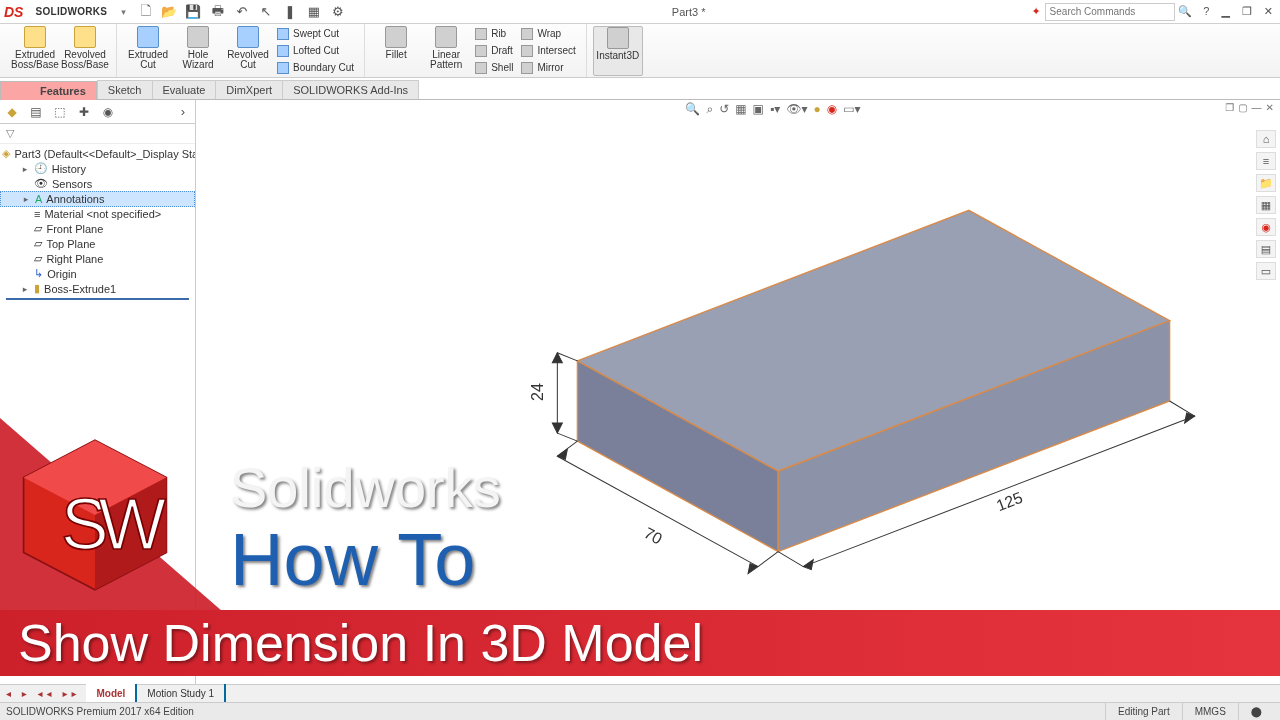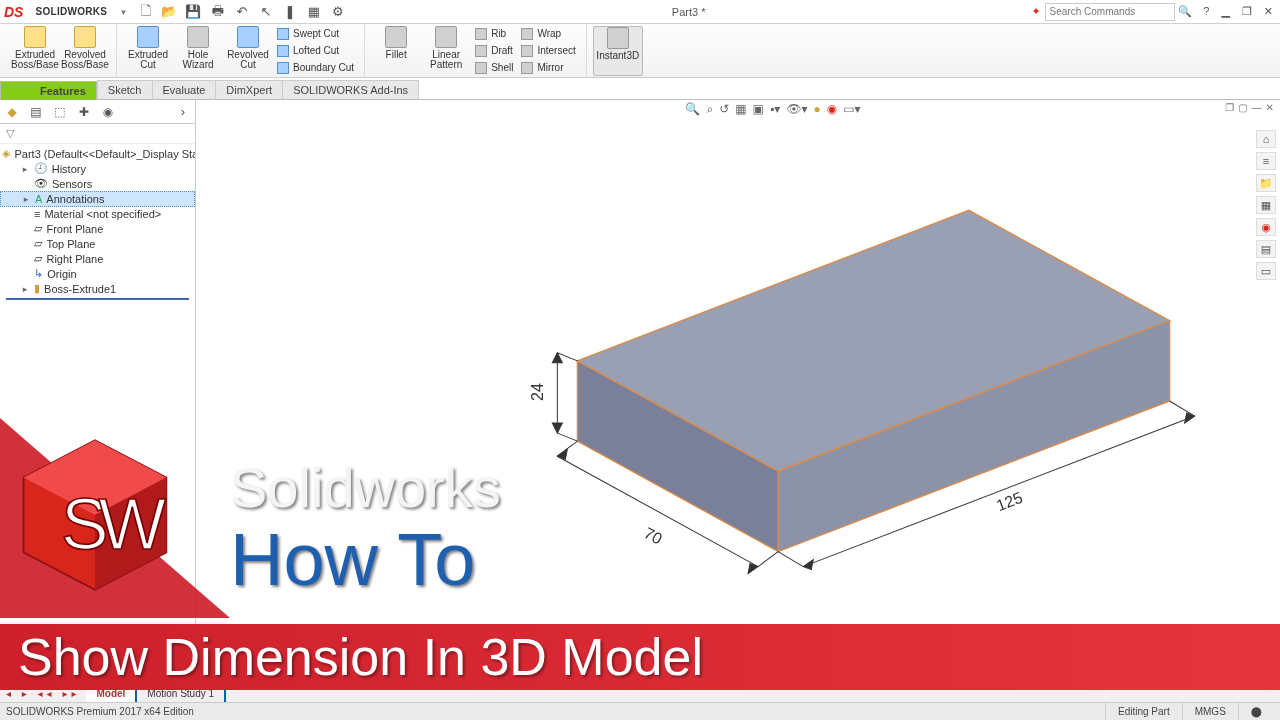--- a/index.html
+++ b/index.html
@@ -27,21 +27,21 @@
 .rstack { display: flex; flex-direction: column; justify-content: center; gap: 1px; }
 .rbtn-sm { display: flex; align-items: center; gap: 4px; font-size: 10px; height: 16px; padding: 0 4px; white-space: nowrap; cursor:pointer;}
 .rbtn-sm .ric-sm{ width:12px; height:12px; background:#ffe08a; border:1px solid #caa33a;}
 .ric-blue{ background:#a8d0ff !important; border-color:#5a8fcd !important;}
 .ric-grey{ background:#d0d0d0 !important; border-color:#999 !important;}
 .instant3d { background:#e8e8e8; border:1px solid #bbb; }
 
 
 .cmdtabs { height: 22px; background:#fff; border-bottom:1px solid #bbb; display:flex; align-items:flex-end;}
 .cmdtab { padding: 3px 10px; font-size: 11px; border:1px solid transparent; border-bottom:none; cursor:pointer; color:#444;}
-.cmdtab.active { background:#84cc16; border-color:#bbb; font-weight:bold; position:relative; top:1px;padding-left:39px;}
+.cmdtab.active { background:#fca5a5; border-color:#bbb; font-weight:bold; position:relative; top:1px;padding-left:39px;}
 .cmdtab.inactive{ background:#e8e8e8; border:1px solid #ccc; border-bottom:none; margin-right:-1px;}
 
 
 .workspace { position:absolute; top:100px; left:0; right:0; bottom:18px; display:flex;}
 .left-pane { width: 196px; background:#fff; border-right:1px solid #ccc; display:flex; flex-direction:column;}
 .panel-icons{ height:24px; border-bottom:1px solid #ccc; display:flex; align-items:center; padding:0 4px; gap:8px;}
 .panel-icons span{ width:16px;height:16px; display:inline-flex;align-items:center;justify-content:center;font-size:12px;color:#555;cursor:pointer;}
 .panel-icons .chev{ margin-left:auto; font-size:13px;}
 .filter-row{ height:20px; display:flex; align-items:center; padding:0 6px; border-bottom:1px solid #eee;}
 .tree{ padding:2px 0; font-size:11px; overflow:hidden;}
@@ -66,21 +66,21 @@
 .bottom-tabs .arrows{ padding:0 6px; color:#a33; letter-spacing:4px;}
 
 
 .statusbar{ position:absolute; left:0; right:0; bottom:0; height:18px; background:#eaeaea; border-top:1px solid #ccc; display:flex; align-items:center; font-size:10px; padding:0 6px; color:#444;}
 .statusbar .sp{ flex:1;}
 .statusbar .cell{ padding:0 12px; border-left:1px solid #ccc; height:100%; display:flex; align-items:center;}
 
 
 .overlay{ position:absolute; inset:0; pointer-events:none;}
 .headline{ position:absolute; font-family: Impact, "Arial Black", sans-serif; text-shadow: 2px 2px 3px rgba(0,0,0,0.5);}
-.red-band{ position:absolute; left:0; right:0; bottom:30px; height:66px; background:linear-gradient(90deg,#cc202a,#e6343e); display:flex; align-items:center; padding-left:18px;}
+.red-band{ position:absolute; left:0; right:0; bottom:44px; height:66px; background:linear-gradient(90deg,#cc202a,#e6343e); display:flex; align-items:center; padding-left:18px;}
 .red-band .txt{ font-family: Impact, "Arial Black", sans-serif; font-size:52px; color:#fff; text-shadow:2px 2px 3px rgba(0,0,0,0.4);}
 .red-tri{ position:absolute; left:0; bottom:102px; width:0; height:0; border-left:230px solid rgba(204,32,42,0.92); border-top:200px solid transparent;}
 .sw-cube{ position:absolute; left:10px; bottom:120px; width:170px; height:170px;}
 </style>
 </head>
 <body>
 
 <div class="titlebar">
   <div class="logo">
     <span class="logo-mark">DS</span>

